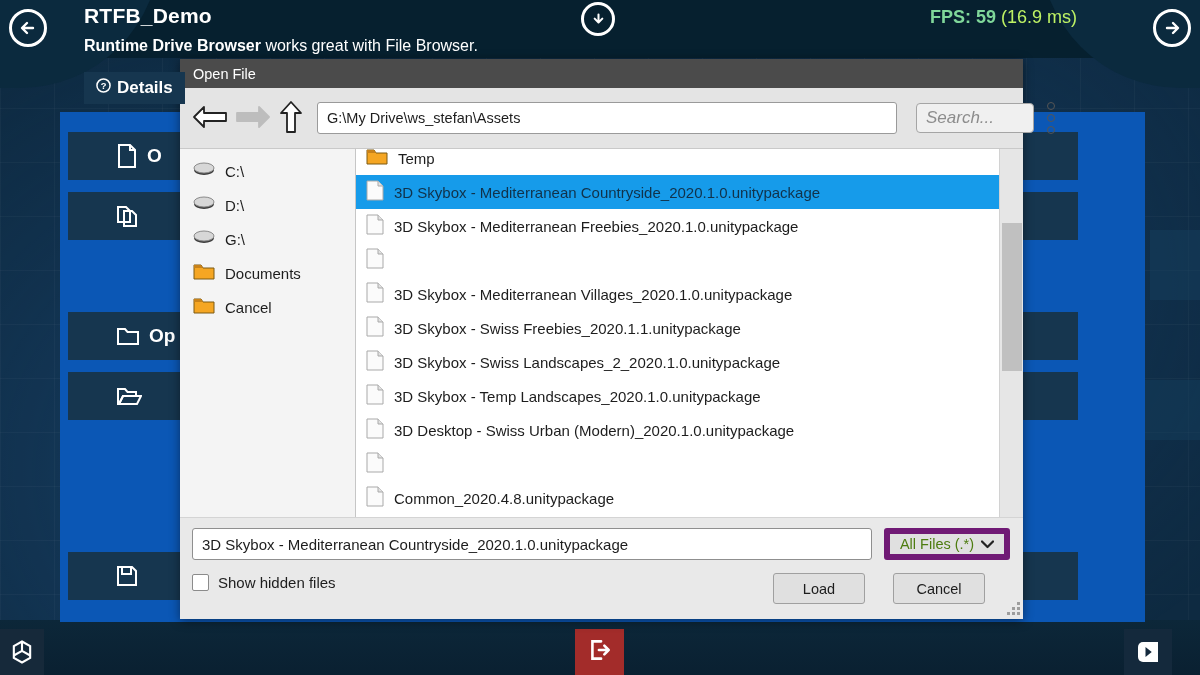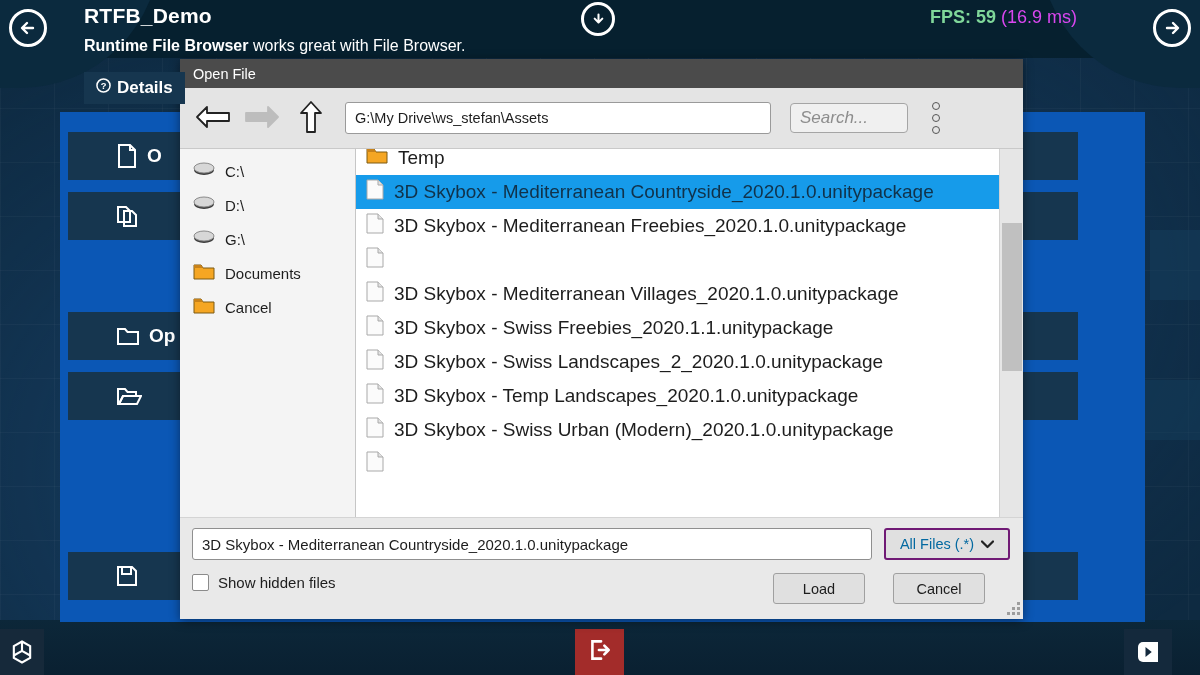--- a/index.html
+++ b/index.html
@@ -50,21 +50,21 @@
 
   #app-title{position:absolute;left:84px;top:4px;color:#ffffff;
     font-size:21px;font-weight:bold;letter-spacing:.2px;}
   #app-sub{position:absolute;left:84px;top:37px;color:#ffffff;font-size:16px;}
   #app-sub b{font-weight:bold;}
 
   #fps{position:absolute;left:930px;top:7px;color:#7fd79a;font-size:18px;
     white-space:nowrap;}
   #fps .lbl{font-weight:bold;}
   #fps .val{font-weight:bold;}
-  #fps .ms{color:#d946ef;font-weight:normal;}
+  #fps .ms{color:#bef264;font-weight:normal;}
 
   
   #left-panel{position:absolute;left:60px;top:112px;width:1085px;height:510px;
     background:#0b57b5;}
   .panel-btn{position:absolute;left:8px;width:1010px;height:48px;
     background:#16364f;color:#ffffff;font-size:19px;font-weight:bold;
     display:flex;align-items:center;gap:9px;padding-left:48px;box-sizing:border-box;}
   .panel-btn .gi{flex:0 0 auto;display:flex;align-items:center;}
   #pb1{top:20px;}
   #pb2{top:80px;}
@@ -87,58 +87,58 @@
   
   #dialog{position:absolute;left:180px;top:59px;width:843px;height:560px;
     background:#e9e9e9;box-shadow:0 2px 10px rgba(0,0,0,.45);
     font-size:14px;color:#222;}
   #dlg-title{height:29px;background:#4b4b4b;color:#ffffff;
     display:flex;align-items:center;padding-left:13px;font-size:14.5px;}
 
   #dlg-toolbar{height:60px;background:#e4e4e4;display:flex;align-items:center;
     padding:0 0 0 12px;box-sizing:border-box;gap:7px;}
   .navarrow{width:42px;height:34px;display:flex;align-items:center;justify-content:center;}
-  #path-field{flex:0 0 auto;width:426px;height:32px;background:#ffffff;
+  #path-field{flex:0 0 auto;width:580px;height:32px;background:#ffffff;
     border:1px solid #9a9a9a;border-radius:3px;display:flex;align-items:center;
     padding:0 9px;box-sizing:border-box;font-size:14.5px;color:#1d1d1d;margin-left:6px;}
   #search-field{flex:0 0 auto;width:118px;height:30px;background:#f0f0f0;
     border:1px solid #a5a5a5;border-radius:4px;display:flex;align-items:center;
     padding:0 9px;box-sizing:border-box;font-size:17px;color:#8d8d8d;
     font-style:italic;margin-left:12px;}
   #kebab{width:30px;height:40px;display:flex;flex-direction:column;
     align-items:center;justify-content:center;gap:4px;margin-left:6px;}
   #kebab i{width:8px;height:8px;border:1.6px solid #555;border-radius:50%;
     box-sizing:border-box;display:block;}
 
   #dlg-body{display:flex;height:368px;border-top:1px solid #c9c9c9;}
   #sidebar{width:176px;background:#f4f4f4;border-right:1px solid #c6c6c6;
     padding-top:5px;box-sizing:border-box;}
   .side-item{height:34px;display:flex;align-items:center;gap:10px;
     padding-left:13px;font-size:15px;color:#1d1d1d;}
 
   #filelist-wrap{flex:1;position:relative;background:#ffffff;overflow:hidden;}
   #filelist{position:absolute;left:0;top:-8px;right:24px;}
   .file-row{height:34px;display:flex;align-items:center;gap:10px;
-    padding-left:10px;font-size:19px;color:#1d1d1d;box-sizing:border-box;}
+    padding-left:10px;font-size:15px;color:#1d1d1d;box-sizing:border-box;}
   .file-row.selected{background:#169bea;color:#11324a;}
   #scrollbar{position:absolute;right:0;top:0;width:24px;height:100%;
     background:#e6e6e6;border-left:1px solid #d2d2d2;box-sizing:border-box;}
   #scroll-thumb{position:absolute;left:2px;top:74px;width:20px;height:148px;
     background:#c0c0c0;}
 
   #dlg-footer{height:100px;background:#e9e9e9;position:relative;
     border-top:1px solid #d4d4d4;}
   #file-name-field{position:absolute;left:12px;top:10px;width:680px;height:32px;
     background:#ffffff;border:1px solid #8f8f8f;border-radius:3px;
     display:flex;align-items:center;padding:0 9px;box-sizing:border-box;
     font-size:15px;color:#1d1d1d;}
   #filter-select{position:absolute;left:704px;top:10px;width:126px;height:32px;
-    background:#e0e0e0;border:2px solid #701a75;border-radius:3px;
+    background:#e0e0e0;border:6px solid #701a75;border-radius:3px;
     display:flex;align-items:center;justify-content:center;gap:7px;
-    font-size:14.5px;color:#0369a1;box-sizing:border-box;}
+    font-size:14.5px;color:#4d7c0f;box-sizing:border-box;}
   #show-hidden{position:absolute;left:12px;top:56px;display:flex;
     align-items:center;gap:9px;font-size:15px;color:#1d1d1d;}
   #show-hidden .box{width:17px;height:17px;background:#fff;border:1px solid #8b8b8b;
     border-radius:2px;box-sizing:border-box;}
   .ftr-btn{position:absolute;top:55px;width:92px;height:31px;background:#e0e0e0;
     border:1px solid #a0a0a0;border-radius:3px;display:flex;align-items:center;
     justify-content:center;font-size:14.5px;color:#1d1d1d;box-sizing:border-box;}
   #btn-load{left:593px;}
   #btn-cancel{left:713px;}
   #resize-grip{position:absolute;right:3px;bottom:3px;width:13px;height:13px;}
@@ -238,21 +238,21 @@
 <div class="hud-btn" id="btn-download">
   <span>
     <svg width="17" height="17" viewBox="0 0 20 20">
         <path d="M10 4v9M5.5 9l4.5 4.5L14.5 9" fill="none" stroke="#fff" stroke-width="2.4" stroke-linecap="round" stroke-linejoin="round"></path>
       </svg>
   </span>
 </div>
 
 <div id="app-title">RTFB_Demo</div>
 <div id="app-sub">
-  <b>Runtime File Browser</b><span> works great with File Browser.</span>
+  <b>Runtime Drive Browser</b><span> works great with File Browser.</span>
 </div>
 
 <div id="fps">
   <span class="lbl">FPS:</span>
   <span class="val">59</span>
   <span class="ms">(16.9 ms)</span>
 </div>
 
 <div id="unity-logo">
   <svg width="28" height="28" viewBox="0 0 24 24">
@@ -439,29 +439,38 @@
           </span>
           <span>3D Skybox - Temp Landscapes_2020.1.0.unitypackage</span>
         </div>
         <div class="file-row">
           <span>
             <svg width="18" height="21" viewBox="0 0 18 21">
                 <path d="M1 1h11l5 5v14H1z" fill="#fbfbfb" stroke="#a9a9a9"></path>
                 <path d="M12 1v5h5" fill="#e2e2e2" stroke="#a9a9a9"></path>
               </svg>
           </span>
-          <span>3D Skybox - Swiss Urban (Modern)_2020.1.0.unitypackage</span>
-        </div>
-        <div class="file-row">
-          <span>
-            <svg width="18" height="21" viewBox="0 0 18 21">
-                <path d="M1 1h11l5 5v14H1z" fill="#fbfbfb" stroke="#a9a9a9"></path>
-                <path d="M12 1v5h5" fill="#e2e2e2" stroke="#a9a9a9"></path>
-              </svg>
-          </span>
+          <span>3D Desktop - Swiss Urban (Modern)_2020.1.0.unitypackage</span>
+        </div>
+        <div class="file-row">
+          <span>
+            <svg width="18" height="21" viewBox="0 0 18 21">
+                <path d="M1 1h11l5 5v14H1z" fill="#fbfbfb" stroke="#a9a9a9"></path>
+                <path d="M12 1v5h5" fill="#e2e2e2" stroke="#a9a9a9"></path>
+              </svg>
+          </span>
+        </div>
+        <div class="file-row">
+          <span>
+            <svg width="18" height="21" viewBox="0 0 18 21">
+                <path d="M1 1h11l5 5v14H1z" fill="#fbfbfb" stroke="#a9a9a9"></path>
+                <path d="M12 1v5h5" fill="#e2e2e2" stroke="#a9a9a9"></path>
+              </svg>
+          </span>
+          <span>Common_2020.4.8.unitypackage</span>
         </div>
       </div>
       <div id="scrollbar">
         <div id="scroll-thumb"></div>
       </div>
     </div>
   </div>
 
   <div id="dlg-footer">
     <div id="file-name-field">

